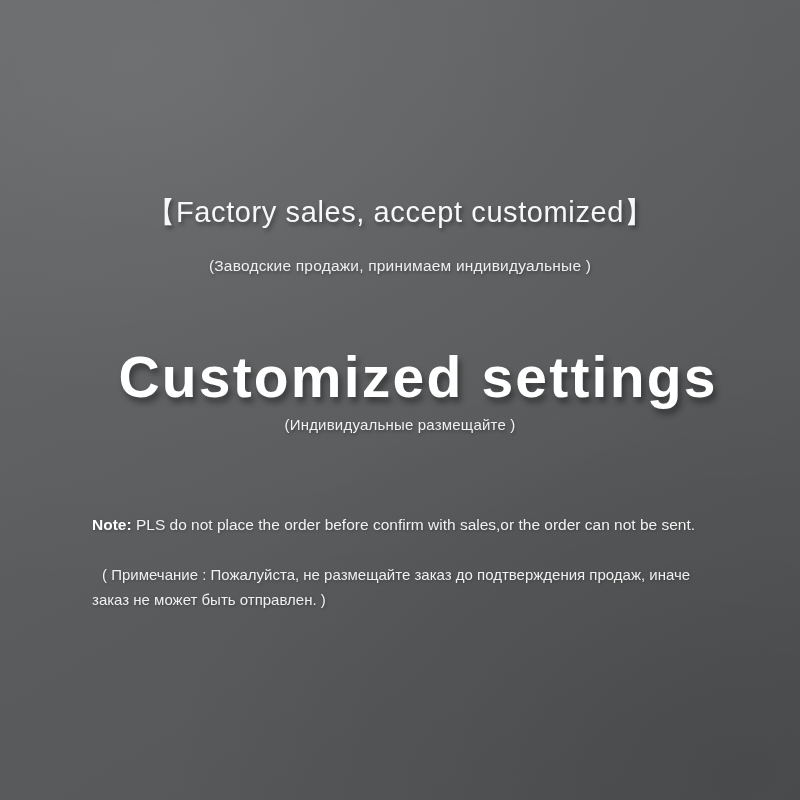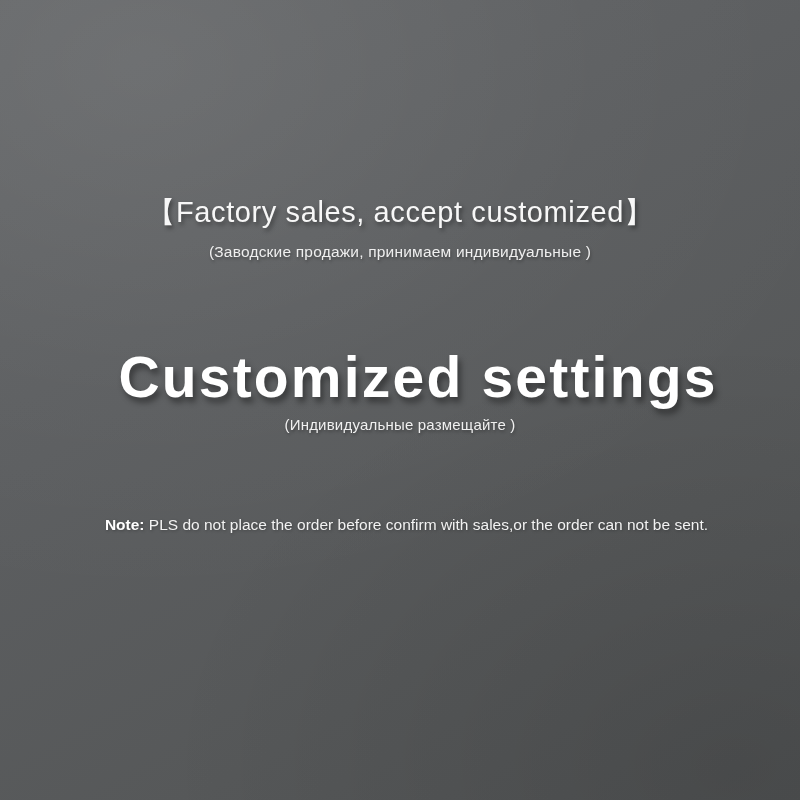--- a/index.html
+++ b/index.html
@@ -36,21 +36,21 @@
   .headline-en {
     font-size: 29px;
     font-weight: 500;
     letter-spacing: 0.6px;
     line-height: 1.15;
     color: #f7f7f7;
     text-shadow: 2px 3px 4px rgba(0,0,0,0.38);
     white-space: nowrap;
   }
   .headline-ru {
-    margin-top: 14px;
+    margin-top: 28px;
     font-size: 15.5px;
     font-weight: 400;
     letter-spacing: 0.2px;
     color: #efefef;
     text-shadow: 1px 2px 3px rgba(0,0,0,0.3);
     white-space: nowrap;
   }
 
   
   .title-group {
@@ -78,21 +78,21 @@
     text-shadow: 1px 2px 3px rgba(0,0,0,0.3);
     white-space: nowrap;
   }
 
   
   .note-group {
     position: absolute;
     left: 92px;
     right: 92px;
     top: 512px;
-    text-align: right;
+    text-align: left;
   }
   .note-en {
     font-size: 15.5px;
     line-height: 1.62;
     color: #f2f2f2;
     text-shadow: 1px 1px 3px rgba(0,0,0,0.28);
   }
   .note-en .note-label {
     font-weight: bold;
     color: #ffffff;
@@ -122,15 +122,18 @@
   <div class="title-group">
     <div class="big-title">Customized settings</div>
     <div class="big-title-ru">(Индивидуальные размещайте )</div>
   </div>
 
   <div class="note-group">
     <div class="note-en">
       <span class="note-label">Note:</span>
       <span>PLS do not place the order before confirm with sales,or the order can not be sent.</span>
     </div>
+    <div class="note-ru">
+      <span class="indent"></span><span>( Примечание :   Пожалуйста, не размещайте заказ до подтверждения продаж, иначе заказ не может быть отправлен. )</span>
+    </div>
   </div>
 
 </div>
 
 </body></html>

